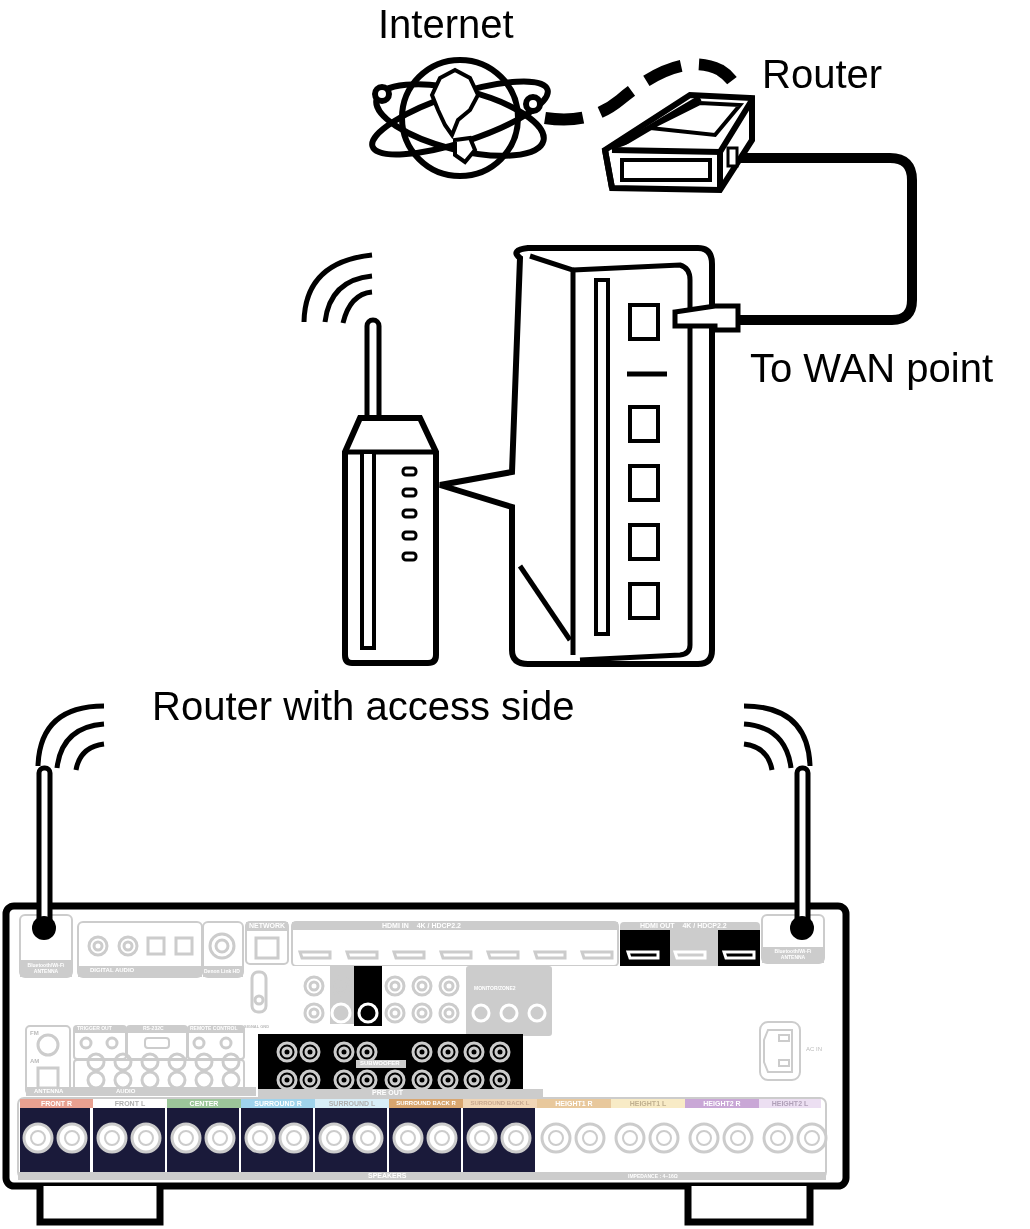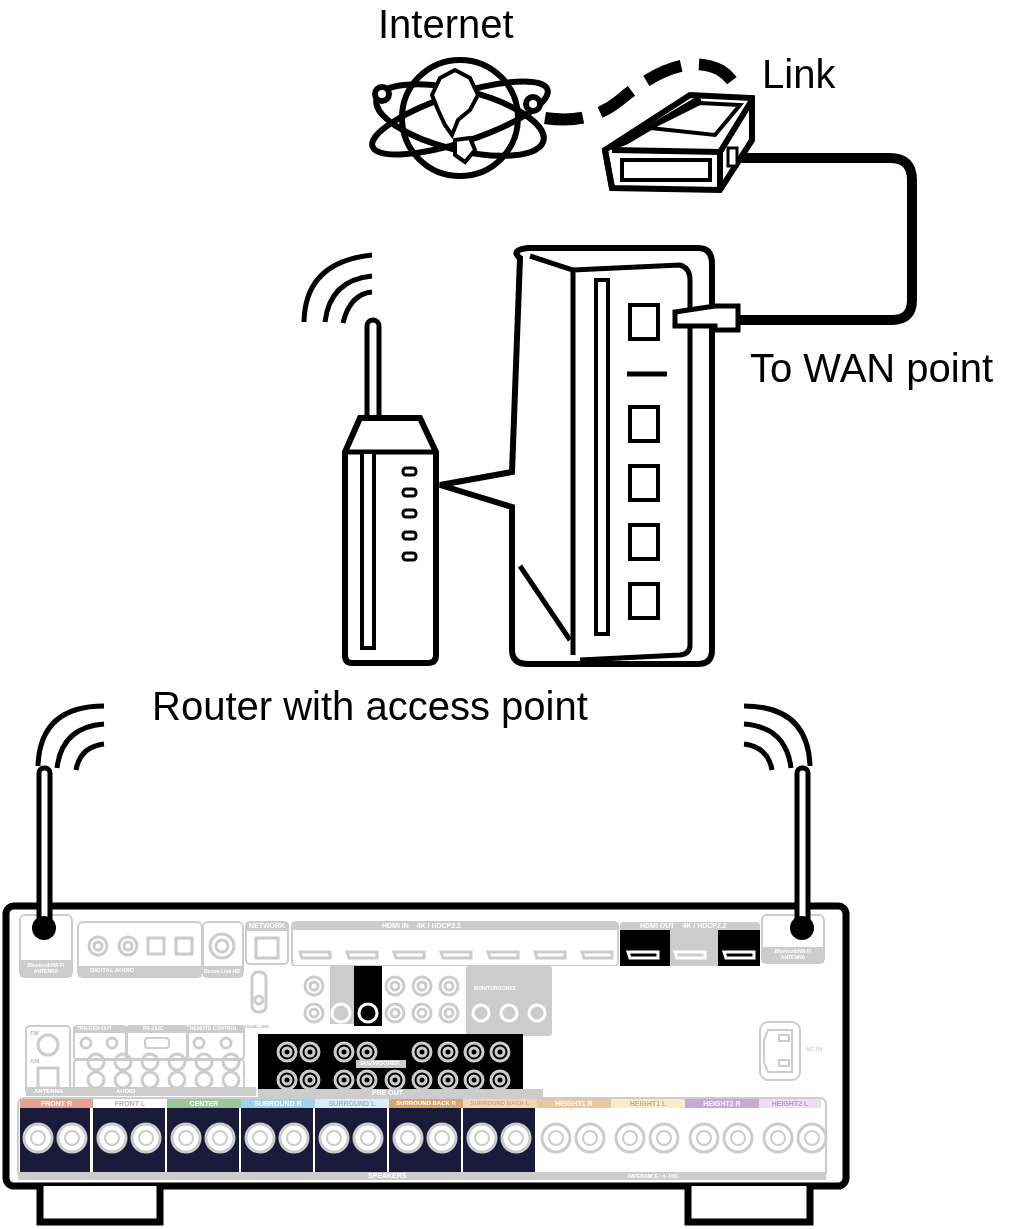--- a/index.html
+++ b/index.html
@@ -6,23 +6,23 @@
   body{width:1030px;height:1229px;position:relative;overflow:hidden;font-family:"Liberation Sans",sans-serif;}
   .lbl{position:absolute;color:#000;font-family:"Liberation Sans",sans-serif;white-space:nowrap;text-align:right;}
   .big{font-size:40px;line-height:44px;}
   svg{position:absolute;left:0;top:0;}
   .panel-text{font-family:"Liberation Sans",sans-serif;font-weight:bold;}
 </style>
 </head>
 <body>
 
 <div class="lbl big" style="left:378px;top:2px;">Internet</div>
-<div class="lbl big" style="left:762px;top:52px;">Link</div>
+<div class="lbl big" style="left:762px;top:52px;">Router</div>
 <div class="lbl big" style="left:750px;top:346px;">To WAN point</div>
-<div class="lbl big" style="left:152px;top:684px;">Router with access point</div>
+<div class="lbl big" style="left:152px;top:684px;">Router with access side</div>
 
 <svg width="1030" height="1229" viewBox="0 0 1030 1229">
 
   <g fill="none" stroke="#000" stroke-width="6">
     <circle cx="460" cy="118" r="58"></circle>
     <ellipse cx="460" cy="118" rx="92" ry="24" transform="rotate(-18 460 118)"></ellipse>
     <ellipse cx="460" cy="120" rx="86" ry="30" transform="rotate(14 460 120)"></ellipse>
     <circle cx="382" cy="94" r="7" fill="#fff"></circle>
     <circle cx="533" cy="104" r="7" fill="#fff"></circle>
     <path d="M440 78 L455 70 L470 78 L478 95 L470 110 L458 120 L452 135 L445 125 L438 110 L432 95 Z" fill="#fff" stroke-width="4"></path>

